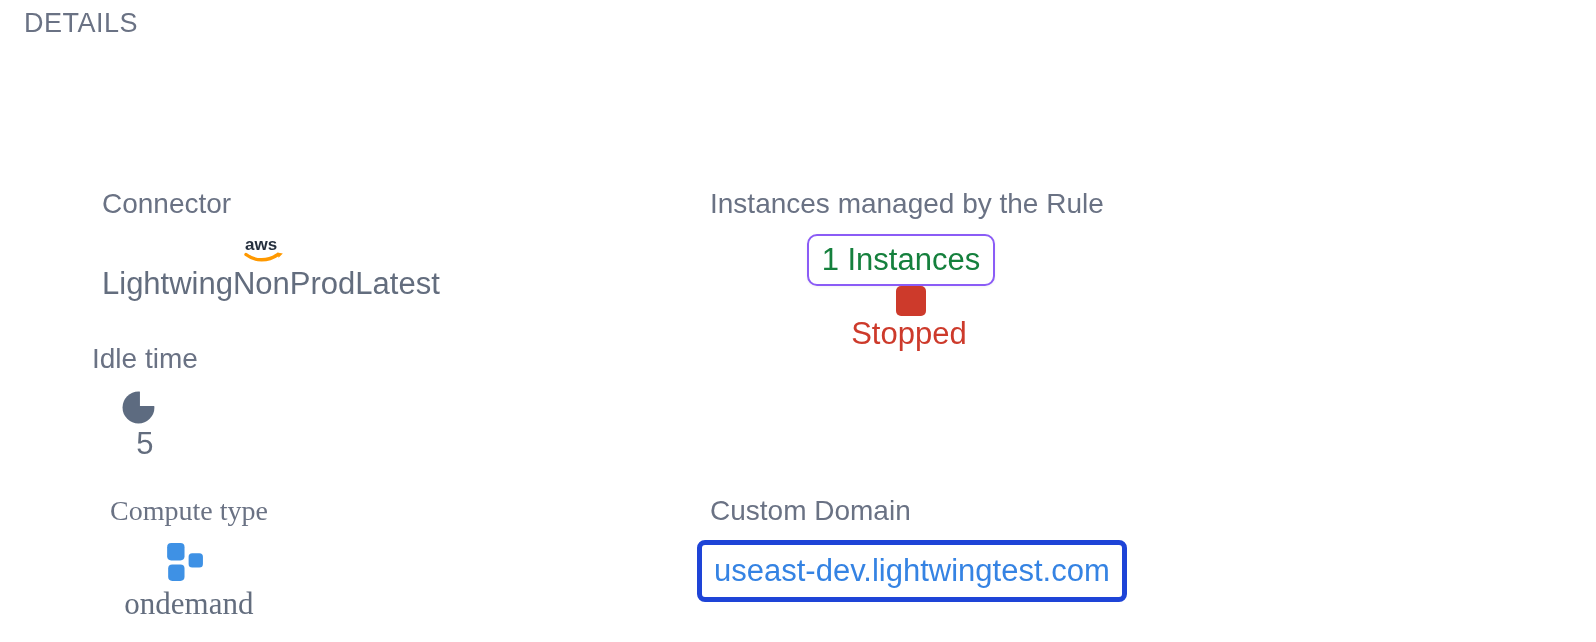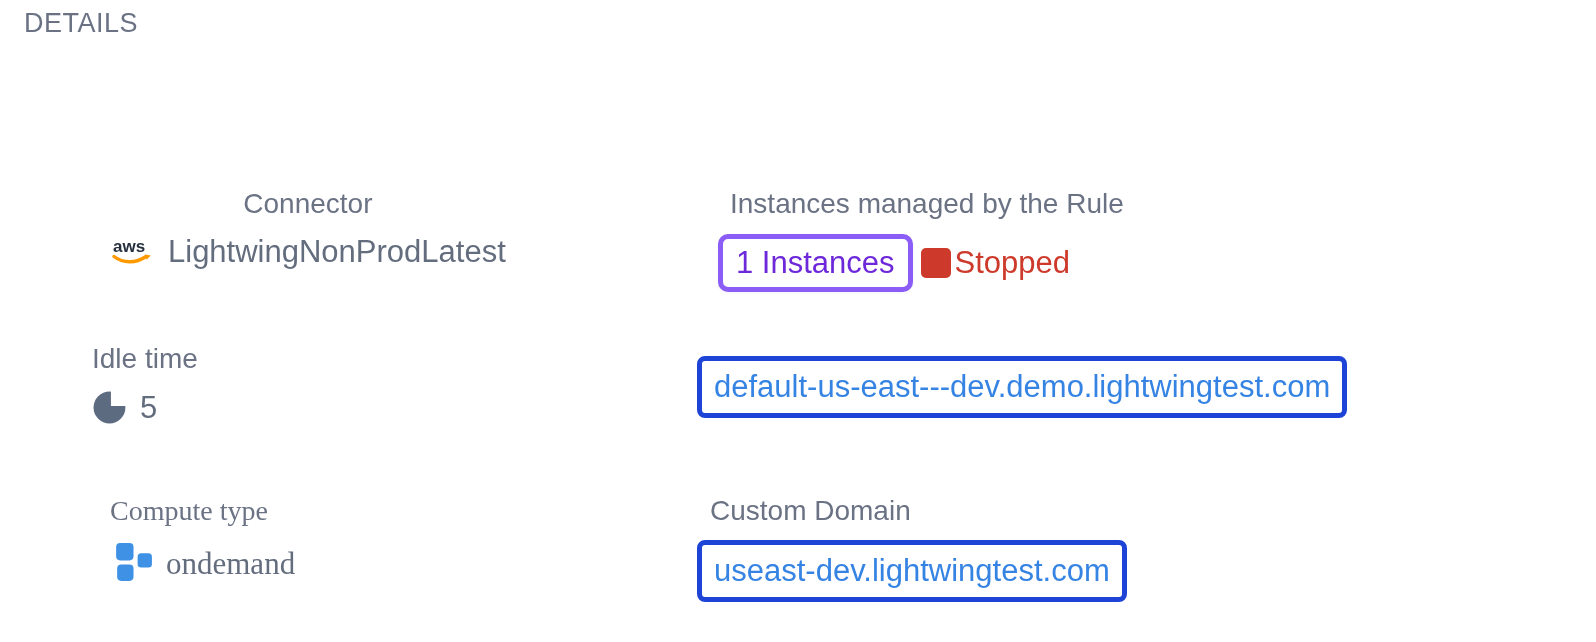--- a/index.html
+++ b/index.html
@@ -17,54 +17,55 @@
     position: absolute;
     left: 24px;
     top: 8px;
     font-size: 27px;
     font-weight: 500;
     letter-spacing: 0.5px;
     color: #6a7284;
   }
 
   .field { position: absolute; }
-  .f-connector { left: 110px; top: 188px; text-align: center; }
-  .f-instances { left: 730px; top: 188px; }
+  .f-connector { left: 102px; top: 188px; }
+  .f-instances { left: 710px; top: 188px; }
   .f-idle      { left: 92px; top: 343px; }
   .f-host      { left: 710px; top: 343px; }
   .f-compute   { left: 110px; top: 495px; font-family: Liberation Serif, serif; }
   .f-custom    { left: 710px; top: 495px; }
 
   .label {
     font-size: 28px;
     line-height: 32px;
     color: #6a7284;
   }
 
   .value {
     display: flex;
     align-items: center;
     margin-top: 14px;
     font-size: 31px;
     color: #636d7e;
     white-space: nowrap;
+    flex-direction: column;
   }
 
   .icon { display: inline-flex; align-items: center; margin-right: 11px; flex: none; }
 
   
   .pill {
     display: inline-block;
     margin-left: -12px;
     padding: 6px 13px;
     background: #ffffff;
-    border: 5px solid #8b5cf6;
+    border: 2px solid #8b5cf6;
     border-radius: 10px;
     box-shadow: 0 1px 3px rgba(40,50,70,0.06);
-    color: #6d28d9;
+    color: #15803d;
     font-size: 31px;
     text-decoration: none;
     cursor: pointer;
   }
 
   .status-square {
     width: 30px;
     height: 30px;
     border-radius: 5px;
     background: #cd3a2b;
@@ -131,21 +132,20 @@
         <svg width="37" height="37" viewBox="0 0 36 36">
           <circle cx="17" cy="18" r="15.5" fill="#5d6b80"></circle>
           <path d="M18.4 16.6 L18.4 1.2 A16.8 16.8 0 0 1 33.8 16.6 Z" fill="#ffffff"></path>
         </svg>
       </span>
       <span>5</span>
     </div>
   </div>
 
   <div class="field f-host">
-    <a class="domain-box">default-us-east---dev.demo.lightwingtest.com</a>
   </div>
 
   <div class="field f-compute">
     <div class="label">Compute type</div>
     <div class="value">
       <span class="icon">
         <svg width="45" height="45" viewBox="0 0 44 44">
           <rect x="6" y="2" width="17" height="17" rx="4" fill="#3e91e5"></rect>
           <rect x="27" y="12" width="14" height="14" rx="3.5" fill="#3e91e5"></rect>
           <rect x="7" y="23" width="16" height="16" rx="4" fill="#3e91e5"></rect>

